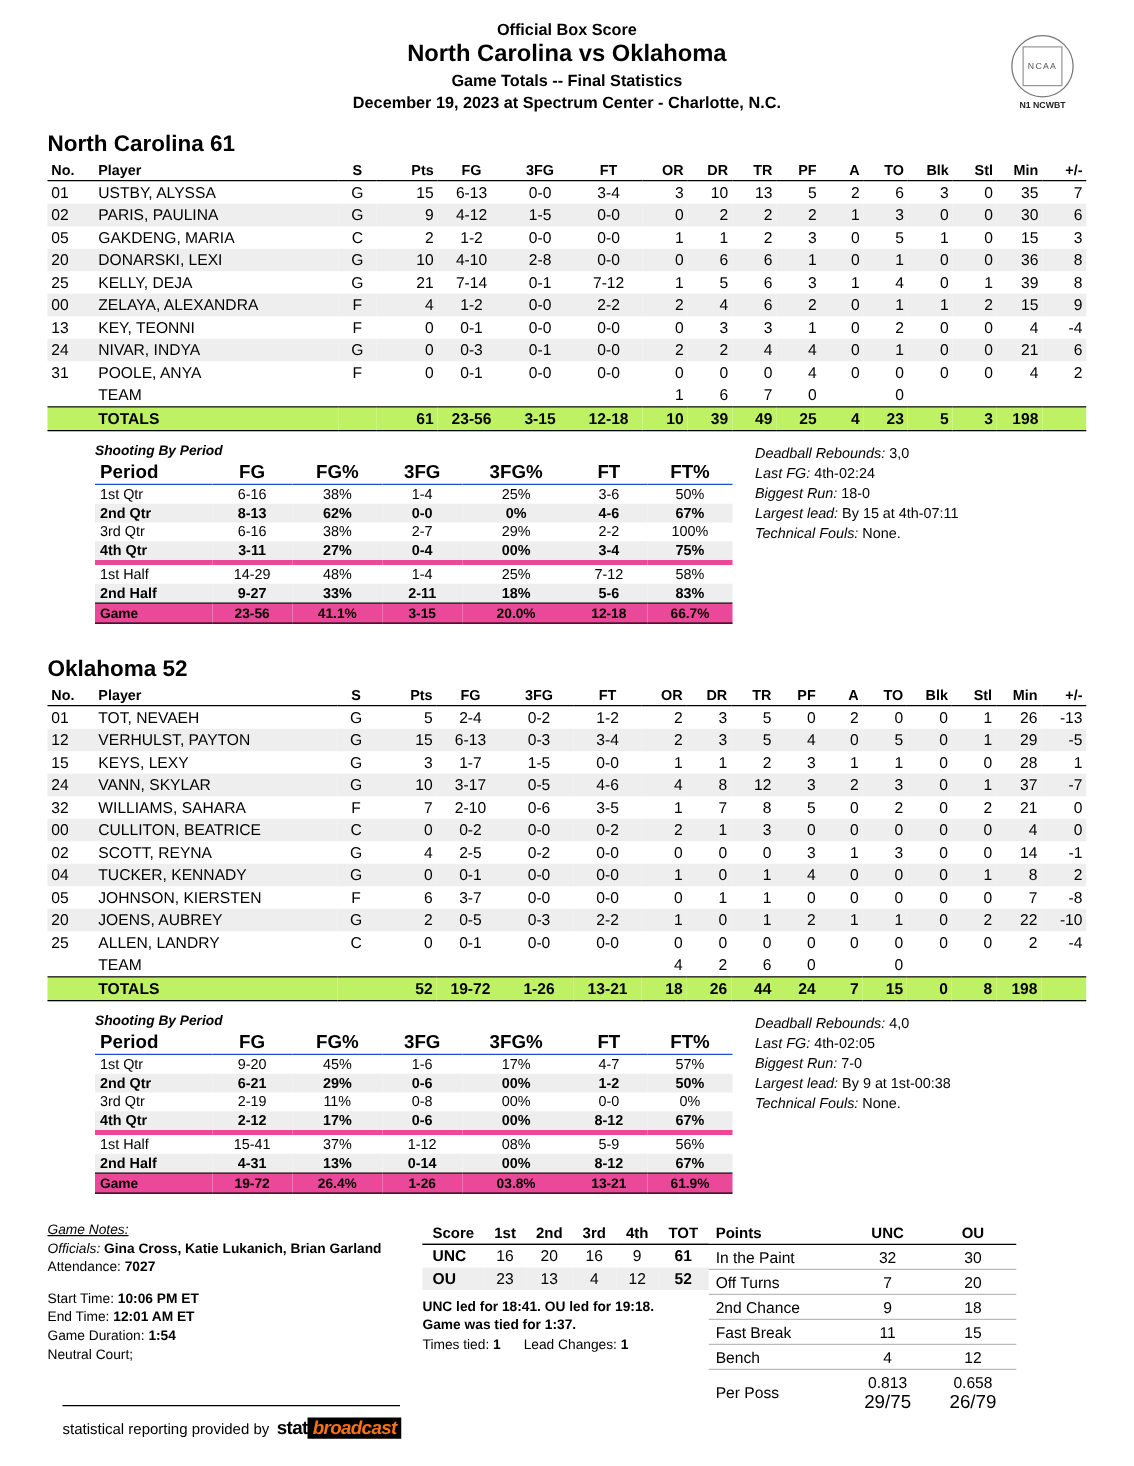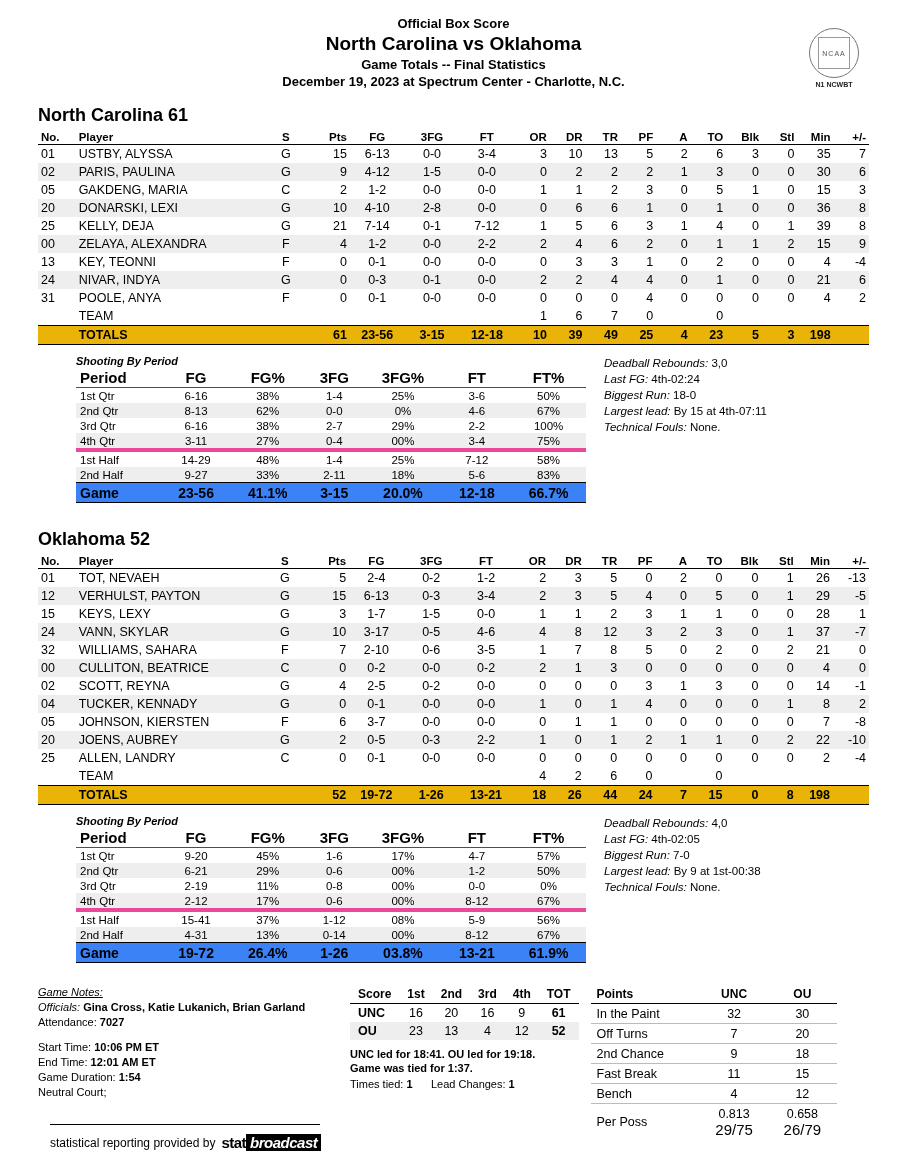--- a/index.html
+++ b/index.html
@@ -31,49 +31,49 @@
   .team-block{margin:0 38px;}
   .team-title{font-size:18px;font-weight:bold;margin:14px 0 4px 0;}
 
   table.box{border-collapse:collapse;width:100%;font-size:12px;}
   table.box th{font-weight:bold;font-size:11.5px;padding:1px 3px;border-bottom:1px solid #000;}
   table.box td{padding:2px 3px;font-size:12.5px;}
   table.box tr.alt td{background:#eeeeee;}
   table.box .l{text-align:left;}
   table.box .c{text-align:center;}
   table.box .r{text-align:right;}
-  table.box tr.totals td{background:#eab308;font-weight:bold;border-top:1px solid #000;border-bottom:1px solid #000;}
+  table.box tr.totals td{background:#bef264;font-weight:bold;border-top:1px solid #000;border-bottom:1px solid #000;}
   table.box tr.team-row td{background:#ffffff;}
 
   .col-no{width:34px;}
   .col-player{width:210px;}
   .col-s{width:26px;}
   .col-num{width:48px;}
   .col-wide{width:54px;}
   .col-small{width:32px;}
 
   
   .shoot-wrap{display:flex;margin:10px 38px 0 38px;gap:18px;}
   .shoot-left{width:510px;}
   .shoot-cap{font-size:11px;font-style:italic;font-weight:bold;margin-bottom:1px;}
   table.shoot{border-collapse:collapse;width:100%;font-size:11.5px;}
   table.shoot th{font-size:15px;font-weight:bold;border-bottom:1px solid #1d4ed8;padding:1px 4px;}
   table.shoot td{padding:1.5px 4px;font-size:11.5px;}
-  table.shoot tr.alt td{background:#eeeeee;}
+  table.shoot tr.alt td{background:#eeeeee;font-weight:bold;}
   table.shoot tr.sep td{border-top:4px solid #ec4899;}
-  table.shoot tr.game td{background:#3b82f6;font-weight:bold;font-size:14px;border-top:1px solid #000;border-bottom:1px solid #000;}
+  table.shoot tr.game td{background:#ec4899;font-weight:bold;font-size:11px;border-top:1px solid #000;border-bottom:1px solid #000;}
   table.shoot .c{text-align:center;}
   table.shoot .l{text-align:left;}
 
   .shoot-notes{font-size:11.5px;line-height:15px;padding-top:1px;}
   .shoot-notes div{margin-bottom:1px;}
   .shoot-notes i{font-style:italic;}
 
   
-  .bottom{display:flex;margin:22px 38px 0 38px;gap:12px;align-items:flex-start;}
+  .bottom{display:flex;margin:22px 38px 0 38px;gap:0;align-items:flex-start;}
   .notes{width:300px;font-size:11px;line-height:15px;}
   .notes .ttl{font-style:italic;text-decoration:underline;}
   .notes b{font-weight:bold;}
   .notes .grp{margin-bottom:10px;}
 
   table.score{border-collapse:collapse;font-size:12px;}
   table.score th{font-weight:bold;font-size:12px;padding:2px 8px;border-bottom:1px solid #000;text-align:center;}
   table.score td{padding:2px 8px;text-align:center;font-size:12.5px;}
   table.score tr.alt td{background:#eeeeee;}
   table.score .tm{font-weight:bold;text-align:left;}
@@ -87,21 +87,21 @@
   table.points .l{text-align:left;}
   table.points .c{text-align:center;}
   table.points tr:last-child td{border-bottom:none;}
   .pp small{display:block;font-size:15px;}
 
   
   .footer{position:absolute;left:50px;bottom:22px;display:flex;align-items:center;gap:6px;}
   .footer .line{position:absolute;left:0;top:-10px;width:270px;border-top:1px solid #000;}
   .footer .txt{font-size:12px;}
   .footer .brand{font-size:15px;font-weight:bold;letter-spacing:-0.5px;}
-  .footer .brand .b2{background:#000;color:#ffffff;padding:0 4px;font-style:italic;}
+  .footer .brand .b2{background:#000;color:#f97316;padding:0 4px;font-style:italic;}
 </style>
 </head>
 <body>
 
 <div class="page">
 
   <div class="doc-header">
     <div class="h1">Official Box Score</div>
     <div class="h2">North Carolina vs Oklahoma</div>
     <div class="h3">Game Totals -- Final Statistics</div>

